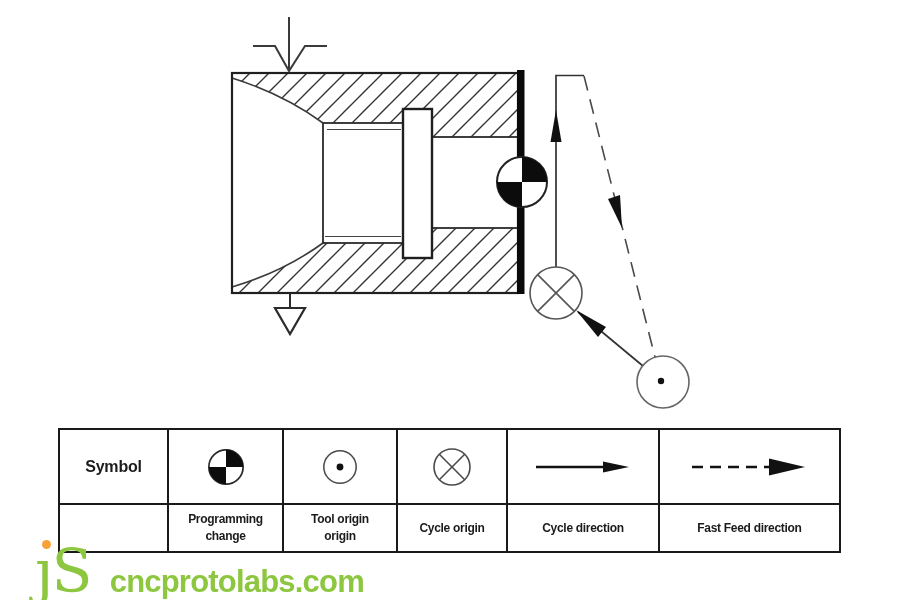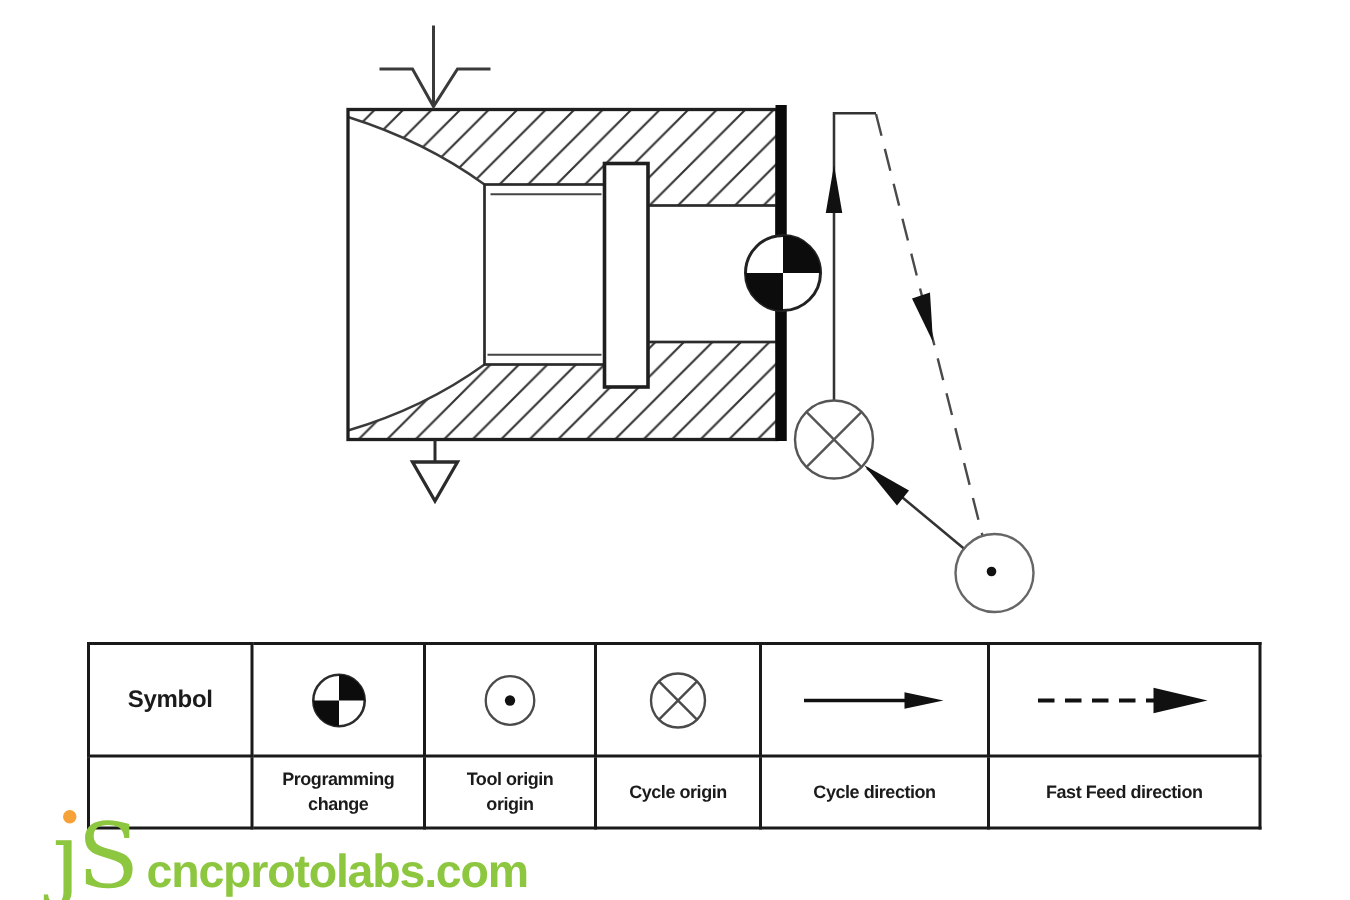--- a/index.html
+++ b/index.html
@@ -11,21 +11,21 @@
   #legend td{border:2px solid #1a1a1a;padding:0;text-align:center;vertical-align:middle;
              background:#fff;}
   #legend tr.symrow td{height:73px;}
   #legend tr.labrow td{height:46px;}
   .cell-sym{display:flex;align-items:center;justify-content:center;width:100%;height:100%;}
   .lab{font-size:12px;font-weight:600;color:#1b1b1b;line-height:17px;letter-spacing:-0.3px;}
   .symbol-head{font-size:16px;font-weight:600;color:#1b1b1b;letter-spacing:-0.2px;}
   
   #logo{position:absolute;left:35px;top:541px;display:flex;align-items:baseline;gap:7px;}
   .logo-mark{font-family:"DejaVu Serif",serif;font-size:60px;line-height:1;letter-spacing:-2px;}
-  .logo-domain{font-size:31px;font-weight:700;letter-spacing:-0.8px;}
+  .logo-domain{font-size:31px;font-weight:700;letter-spacing:-0.8px;margin-left:12px;}
   .logo-dot{position:absolute;width:9px;height:9px;border-radius:50%;left:7px;top:-1px;}
 </style>
 </head>
 <body>
 
 <svg id="drawing" width="900" height="430" viewBox="0 0 900 430">
   <defs>
     <pattern id="hatch" patternUnits="userSpaceOnUse" width="19" height="19">
       <path d="M-5,5 L5,-5 M0,19 L19,0 M14,24 L24,14" stroke="#333" stroke-width="1.4" fill="none"></path>
     </pattern>

